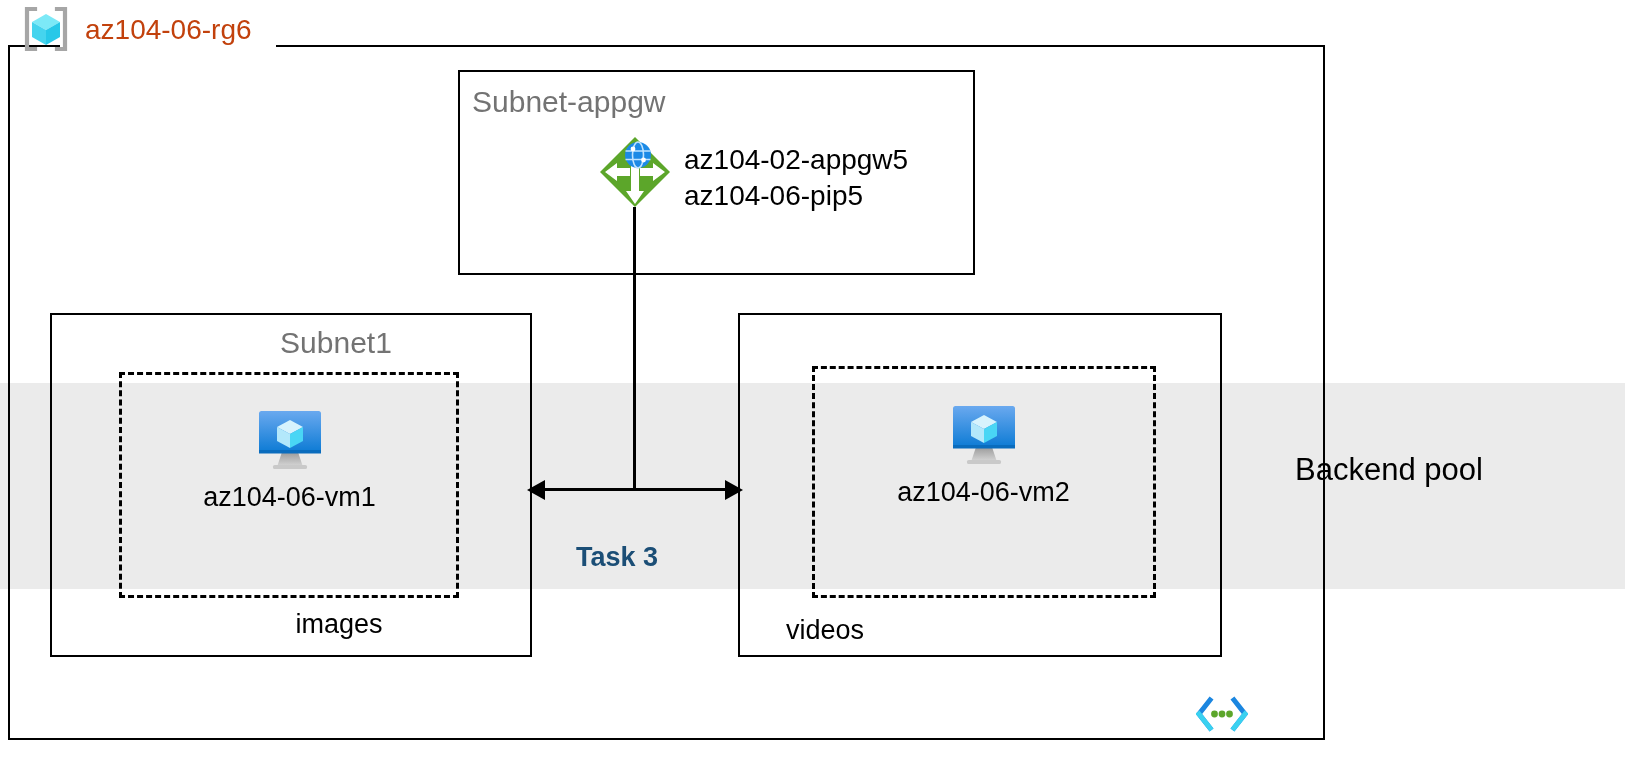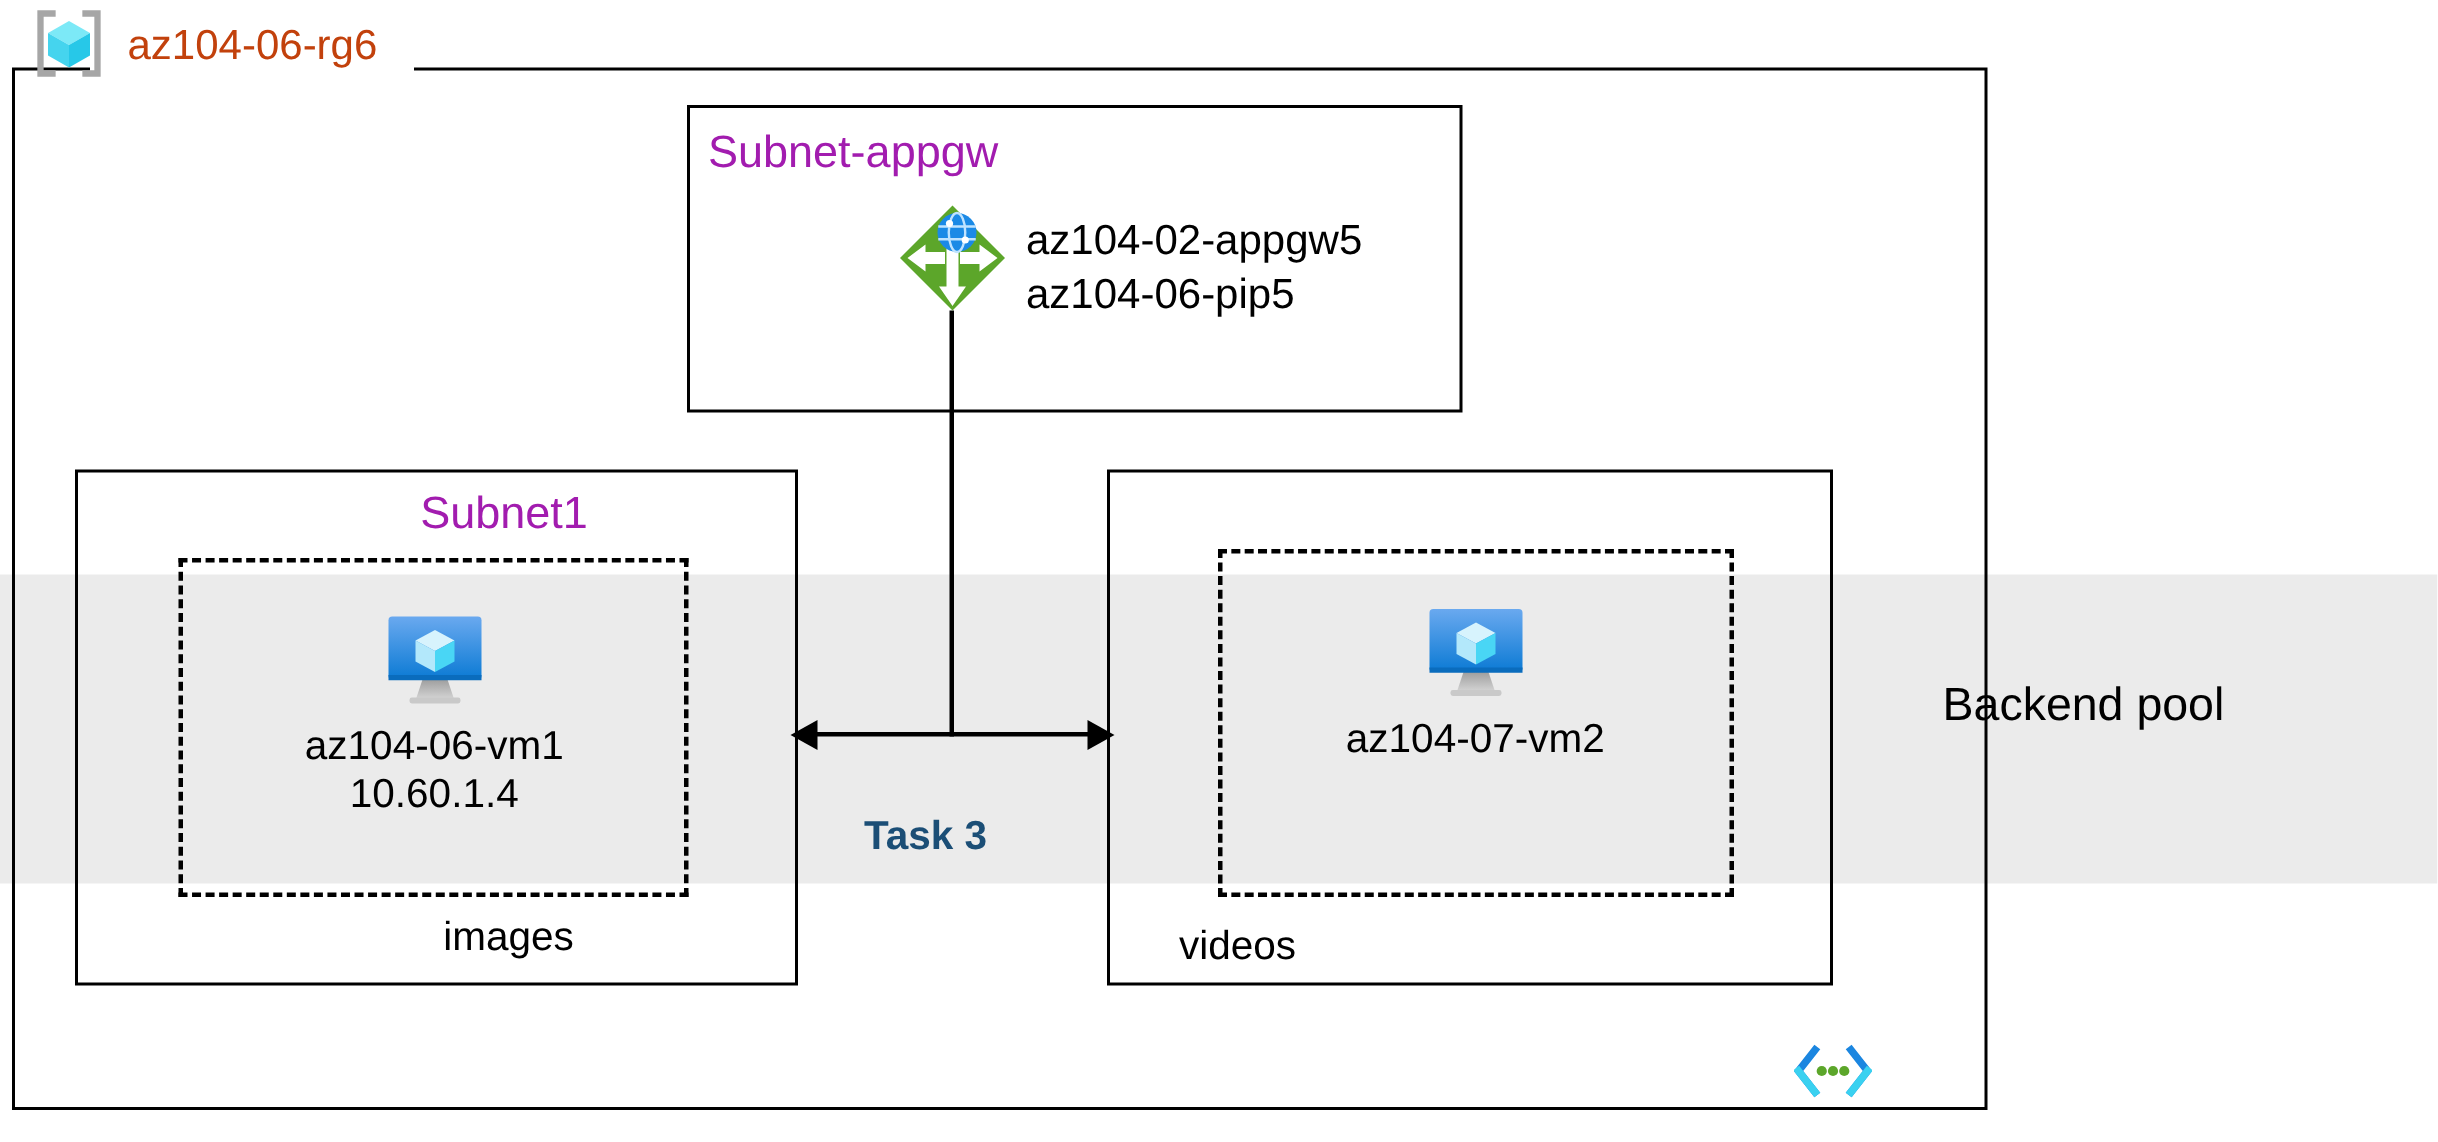--- a/index.html
+++ b/index.html
@@ -43,21 +43,21 @@
   
   .subnet{
     position:absolute;border:2.5px solid #000;box-sizing:border-box;
     background:transparent;z-index:4;
   }
   .subnet-appgw{left:458px;top:70px;width:517px;height:205px;}
   .subnet1{left:50px;top:313px;width:482px;height:344px;}
   .subnet2{left:738px;top:313px;width:484px;height:344px;}
 
   .subnet-title{
-    position:absolute;font-size:30px;line-height:36px;color:#a21caf;
+    position:absolute;font-size:30px;line-height:36px;color:#737373;
     white-space:nowrap;z-index:6;
   }
   .t-appgw{left:472px;top:84px;}
   .t-sub1{left:50px;top:325px;width:572px;text-align:center;}
   .t-sub2{left:738px;top:325px;width:484px;text-align:center;}
 
   
   .dashed{
     position:absolute;border:3px dashed #000;box-sizing:border-box;
     background:transparent;z-index:5;
@@ -198,21 +198,20 @@
 
         <rect x="4" y="6" width="62" height="42" rx="2.5" fill="url(#vmScreen1)"></rect>
         <rect x="4" y="45" width="62" height="3.5" fill="#0a6cbd"></rect>
 
         <polygon points="35,15 48,22 35,29 22,22" fill="#d7f3fd"></polygon>
         <polygon points="22,22 35,29 35,43 22,36" fill="#b3e8fb"></polygon>
         <polygon points="48,22 48,36 35,43 35,29" fill="#49d6f5"></polygon>
       </svg>
     </span>
     <div class="vm-line">az104-06-vm1</div>
-    <div class="vm-line">10.60.1.4</div>
   </div>
 
   <div class="sub-caption cap1">images</div>
 
   <div class="subnet subnet2"></div>
   <div class="dashed dashed2"></div>
 
   <div class="vm-wrap vm2">
     <span class="vm-icon">
       <svg viewBox="0 0 70 66" width="70" height="66" xmlns="http://www.w3.org/2000/svg">
@@ -228,21 +227,21 @@
         </defs>
         <path d="M27 47 L43 47 L48 62 L22 62 Z" fill="url(#vmStand2)"></path>
         <rect x="18" y="60" width="34" height="4" rx="1.6" fill="#c9c9c9"></rect>
         <rect x="4" y="6" width="62" height="42" rx="2.5" fill="url(#vmScreen2)"></rect>
         <rect x="4" y="45" width="62" height="3.5" fill="#0a6cbd"></rect>
         <polygon points="35,15 48,22 35,29 22,22" fill="#d7f3fd"></polygon>
         <polygon points="22,22 35,29 35,43 22,36" fill="#b3e8fb"></polygon>
         <polygon points="48,22 48,36 35,43 35,29" fill="#49d6f5"></polygon>
       </svg>
     </span>
-    <div class="vm-line">az104-07-vm2</div>
+    <div class="vm-line">az104-06-vm2</div>
   </div>
 
   <div class="sub-caption cap2">videos</div>
 
   <span class="code-icon">
     <svg viewBox="0 0 52 40" width="52" height="40" xmlns="http://www.w3.org/2000/svg">
       <path d="M14 6 L3 20 L14 34" fill="none" stroke="#1b86e0" stroke-width="5" stroke-linecap="square"></path>
       <path d="M14 34 L3 20" fill="none" stroke="#3ad1f0" stroke-width="5" stroke-linecap="square"></path>
       <path d="M38 6 L49 20 L38 34" fill="none" stroke="#1b86e0" stroke-width="5" stroke-linecap="square"></path>
       <path d="M38 34 L49 20" fill="none" stroke="#3ad1f0" stroke-width="5" stroke-linecap="square"></path>

